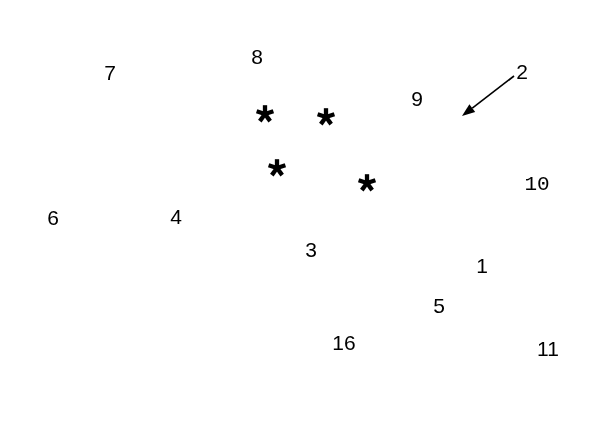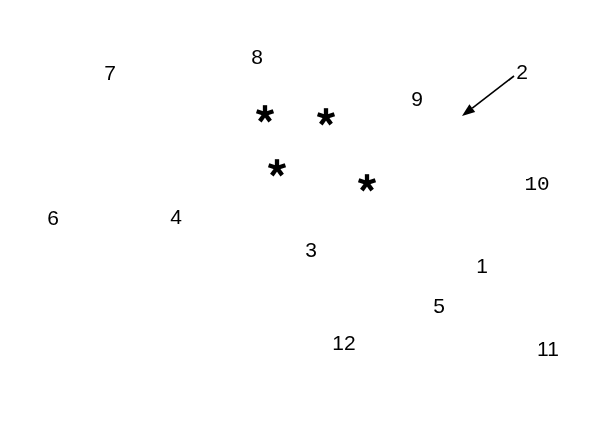--- a/index.html
+++ b/index.html
@@ -99,15 +99,15 @@
   <span class="point-label" style="left:522px; top:71px;">2</span>
   <span class="point-label" style="left:311px; top:249px;">3</span>
   <span class="point-label" style="left:176px; top:216px;">4</span>
   <span class="point-label" style="left:439px; top:305px;">5</span>
   <span class="point-label" style="left:53px; top:217px;">6</span>
   <span class="point-label" style="left:110px; top:72px;">7</span>
   <span class="point-label" style="left:257px; top:56px;">8</span>
   <span class="point-label" style="left:417px; top:98px;">9</span>
   <span class="point-label" style="left:537px; top:184px;font-family:Liberation Mono, monospace;">10</span>
   <span class="point-label" style="left:548px; top:348px;">11</span>
-  <span class="point-label" style="left:344px; top:342px;">12</span>
+  <span class="point-label" style="left:344px; top:342px;">16</span>
 
 </div>
 
 </body></html>

